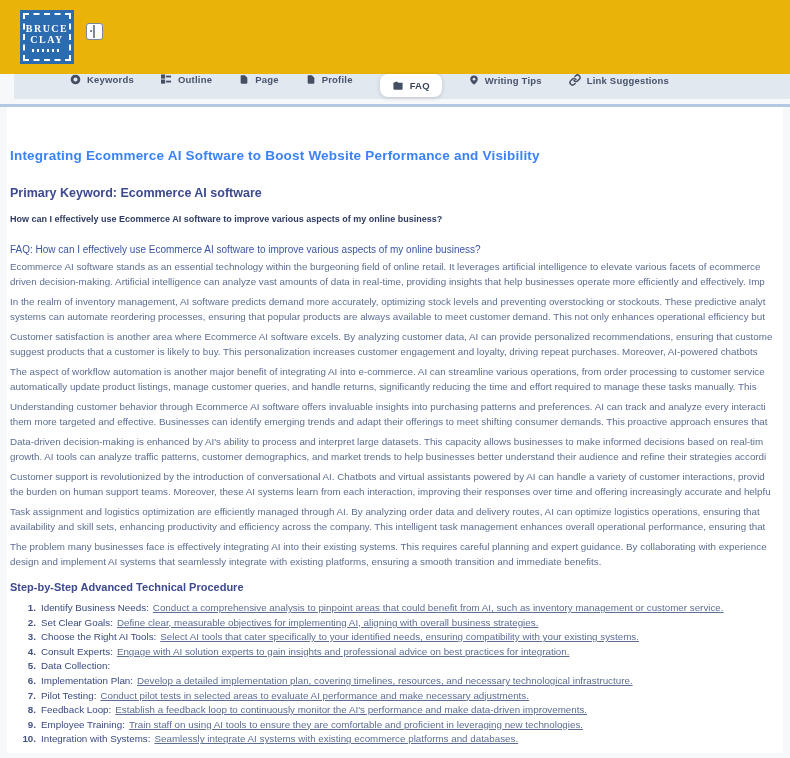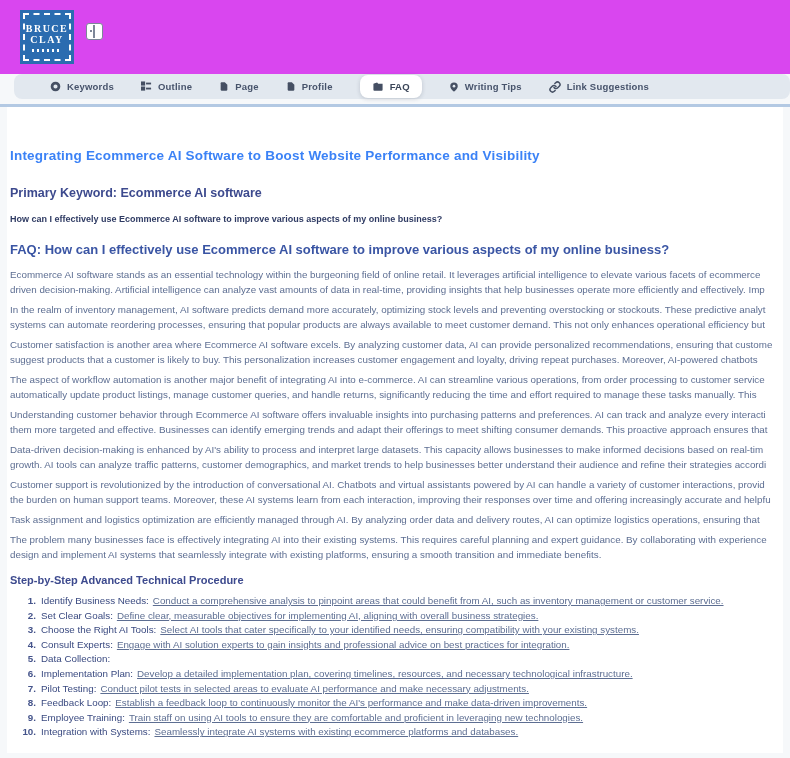--- a/index.html
+++ b/index.html
@@ -5,21 +5,21 @@
   * { margin:0; padding:0; box-sizing:border-box; }
   html,body { width:790px; height:758px; }
   body {
     font-family:"Liberation Sans","DejaVu Sans",sans-serif;
     background:#eef1f5;
     overflow:hidden;
   }
   .page { width:790px; height:758px; overflow:hidden; background:#f6f8fa; }
 
   
-  .header { height:74px; background:#d946ef; position:relative; }
+  .header { height:74px; background:#eab308; position:relative; }
   .logo {
     position:absolute; left:20px; top:10px;
     width:54px; height:54px; background:#2b6cb0;
     border:1px solid #2b6cb0; outline:2px dashed #fdfdfe; outline-offset:-5px;
     display:flex; flex-direction:column; align-items:center; justify-content:center;
     color:#ffffff; cursor:pointer;
   }
   .logo .l1,.logo .l2 {
     font-family:"Liberation Serif","DejaVu Serif",serif;
     font-weight:bold; font-size:10px; letter-spacing:1.5px; line-height:11px;
@@ -32,22 +32,22 @@
   }
   .collapse-btn::before {
     content:""; position:absolute; left:6px; top:1px; bottom:1px; width:1.5px; background:#7d8798;
   }
   .collapse-btn::after {
     content:""; position:absolute; left:2.5px; top:6px; width:2px; height:2px; background:#7d8798;
   }
 
   
   .tabbar {
-    margin-left:14px; height:25px; background:#e2e8ef; border-radius:8px;
-    display:flex; align-items:center; gap:27px; padding-left:36px;
+    margin-left:14px; height:25px; background:#e2e8ef; border-radius:1px;
+    display:flex; align-items:flex-start; gap:27px; padding-left:56px;
     position:relative; overflow:visible;
   }
   .tab {
     display:flex; align-items:center; gap:6px;
     color:#47536b; font-size:9.5px; font-weight:600; letter-spacing:.2px;
     white-space:nowrap; cursor:pointer;
   }
   .tab svg { display:block; }
   .tab.active {
     background:#ffffff; border-radius:8px; padding:6px 12px;
@@ -67,22 +67,22 @@
   }
   .primary-kw {
     color:#3d4a8e; font-size:12.5px; font-weight:bold;
     line-height:16px; margin-bottom:12px; white-space:nowrap; overflow:hidden;
   }
   .question {
     color:#2f3b63; font-size:9px; font-weight:bold;
     line-height:12px; margin-bottom:17px; white-space:nowrap; overflow:hidden;
   }
   .faq-heading {
-    color:#3a55a4; font-size:13px; font-weight:bold;
-    line-height:15px; margin-bottom:10px; white-space:nowrap; overflow:hidden;
+    color:#3a55a4; font-size:10px; font-weight:normal;
+    line-height:15px; margin-bottom:2px; white-space:nowrap; overflow:hidden;
   }
   .para { margin-bottom:5px; }
   .para .line {
     color:#5d6e92; font-size:9.8px; line-height:15px;
     white-space:nowrap; overflow:hidden;
   }
   .proc-heading {
     color:#3d4a8e; font-size:11px; font-weight:bold;
     line-height:14px; margin:11px 0 7px 0; white-space:nowrap; overflow:hidden;
   }
@@ -205,20 +205,21 @@
     <div class="para">
       <div class="line">Data-driven decision-making is enhanced by AI's ability to process and interpret large datasets. This capacity allows businesses to make informed decisions based on real-tim</div>
       <div class="line">growth. AI tools can analyze traffic patterns, customer demographics, and market trends to help businesses better understand their audience and refine their strategies accordi</div>
     </div>
     <div class="para">
       <div class="line">Customer support is revolutionized by the introduction of conversational AI. Chatbots and virtual assistants powered by AI can handle a variety of customer interactions, provid</div>
       <div class="line">the burden on human support teams. Moreover, these AI systems learn from each interaction, improving their responses over time and offering increasingly accurate and helpfu</div>
     </div>
     <div class="para">
       <div class="line">Task assignment and logistics optimization are efficiently managed through AI. By analyzing order data and delivery routes, AI can optimize logistics operations, ensuring that</div>
+      <div class="line">availability and skill sets, enhancing productivity and efficiency across the company. This intelligent task management enhances overall operational performance, ensuring that</div>
     </div>
     <div class="para">
       <div class="line">The problem many businesses face is effectively integrating AI into their existing systems. This requires careful planning and expert guidance. By collaborating with experience</div>
       <div class="line">design and implement AI systems that seamlessly integrate with existing platforms, ensuring a smooth transition and immediate benefits.</div>
     </div>
 
     <div class="proc-heading">Step-by-Step Advanced Technical Procedure</div>
 
     <ol class="steps">
       <li class="step">

